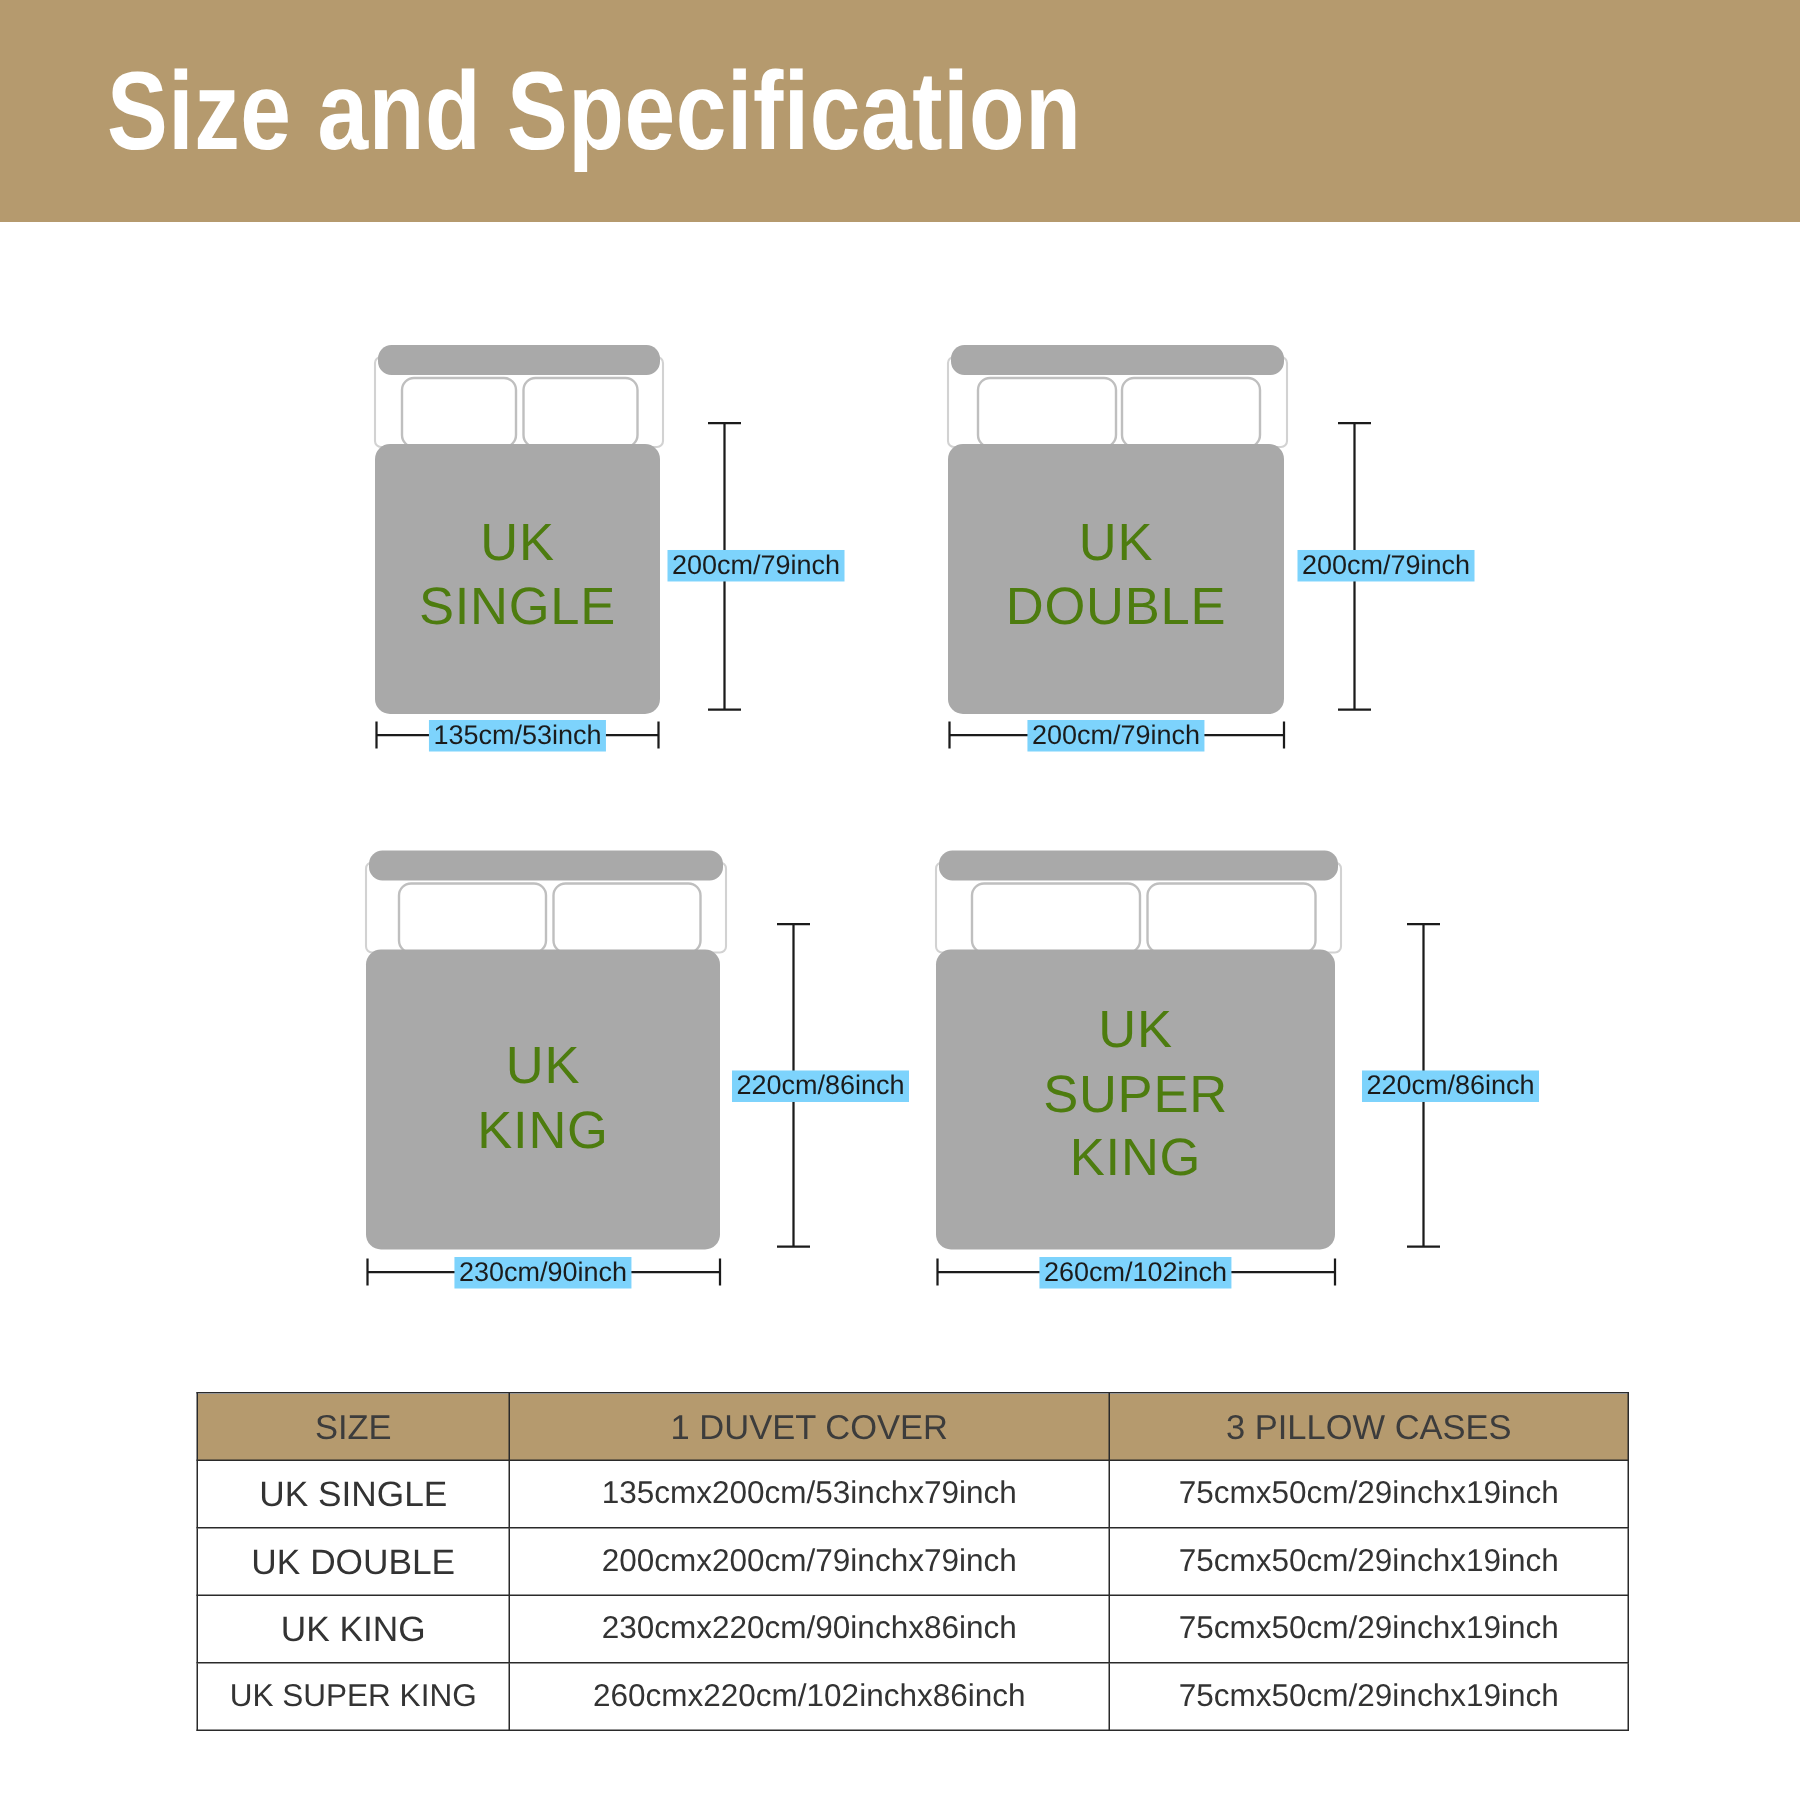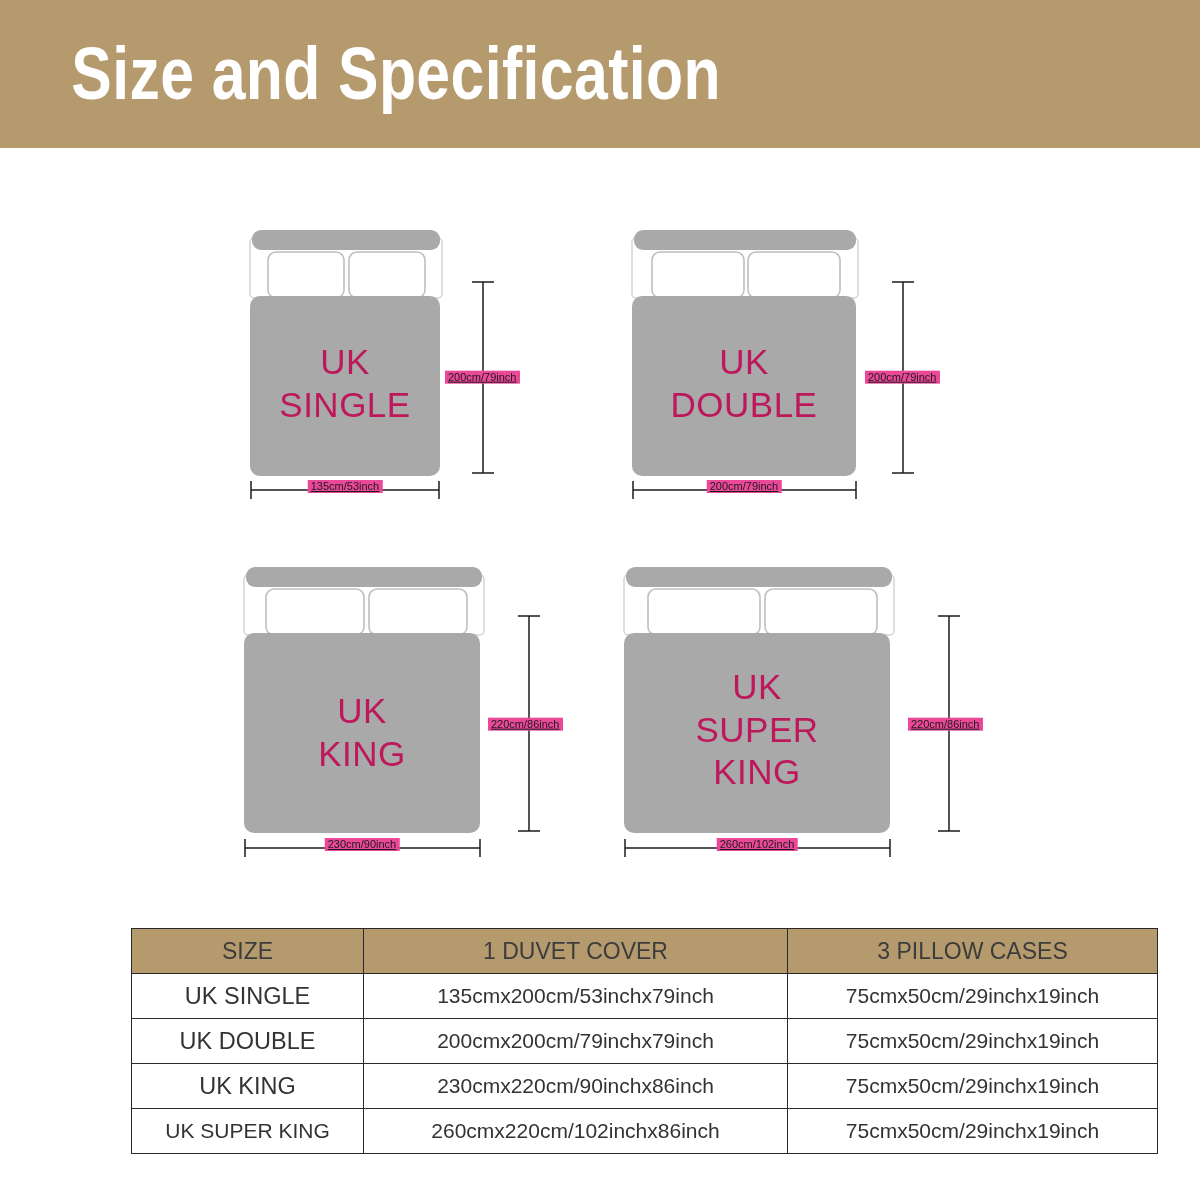--- a/index.html
+++ b/index.html
@@ -47,38 +47,37 @@
     height: 772px;
   }
   .bed-figure {
     position: absolute;
   }
   .bed-svg {
     display: block;
   }
   .dim-label {
     position: absolute;
-    font-size: 11px;
+    font-size: 18px;
     color: #1b1b1b;
     white-space: nowrap;
     font-family: "Liberation Sans", sans-serif;
-    background: #ec4899;
+    background: #7dd3fc;
     padding: 0 3px;
     line-height: 1.15;
-    text-decoration: underline;
   }
   .dim-label.vertical-lbl {
     transform: translateY(-50%);
   }
   .dim-label.horizontal-lbl {
     transform: translateX(-50%);
   }
   .bed-name {
     position: absolute;
-    color: #be185d;
+    color: #4d7c0f;
     font-size: 35px;
     font-weight: normal;
     text-align: center;
     line-height: 1.22;
     white-space: pre-line;
     letter-spacing: 0.5px;
     font-family: "Liberation Sans", sans-serif;
   }
 
   
@@ -93,21 +92,21 @@
     width: 939px;
     table-layout: fixed;
     font-family: "Liberation Sans Narrow", "Liberation Sans", sans-serif;
   }
   table#spec-table th,
   table#spec-table td {
     border: 1.4px solid #2a2a2a;
     text-align: center;
     color: #333333;
     height: 44px;
-    padding: 0 14px;
+    padding: 0 2px;
     white-space: nowrap;
     overflow: hidden;
   }
   table#spec-table th {
     background: #b59a6e;
     font-size: 23px;
     font-weight: normal;
     color: #3c3c3c;
   }
   table#spec-table td {

